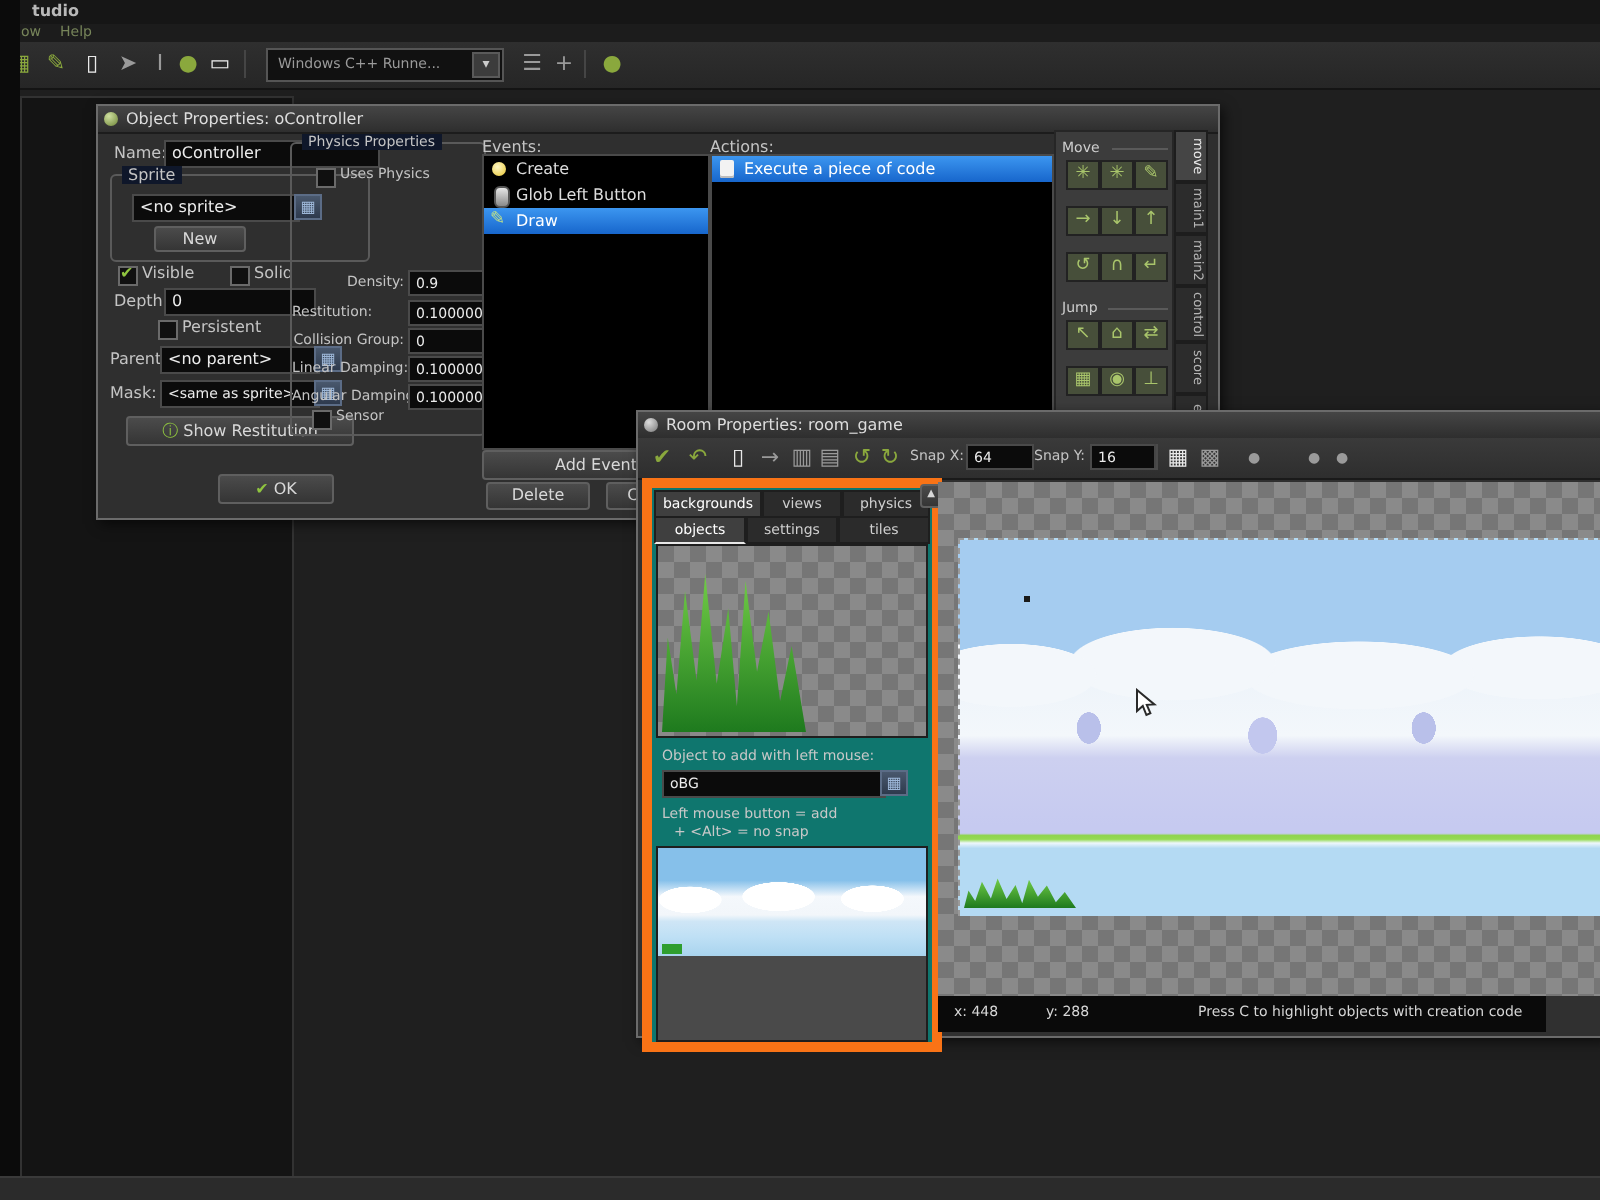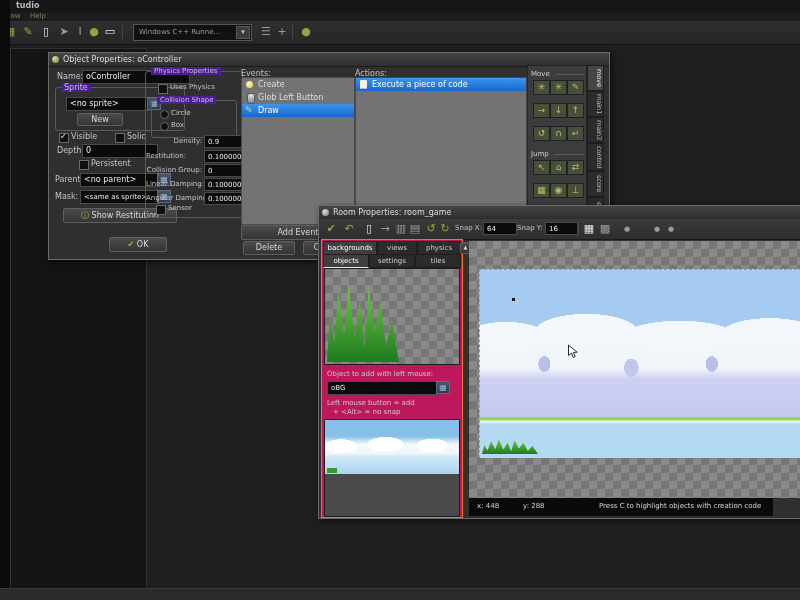--- a/index.html
+++ b/index.html
@@ -37,25 +37,25 @@
          background:radial-gradient(circle at 35% 30%,#cfe0a0,#6d8436);}
   .wtitle .tt{position:absolute;left:14px;top:0;}
   .lbl{position:absolute;font-size:8px;color:#c4c4c4;white-space:nowrap;}
   .inp{position:absolute;background:#0b0b0b;border:1px solid #4a4a4a;color:#ececec;
        font-size:8px;line-height:10px;padding:1px 3px;white-space:nowrap;overflow:hidden;}
   .btn{position:absolute;background:linear-gradient(#4b4b4b,#353535);border:1px solid #5f5f5f;
        border-radius:2px;color:#d8d8d8;font-size:8px;text-align:center;}
   .sq-btn{position:absolute;background:linear-gradient(#49586d,#2e3a4d);border:1px solid #5b6c86;
           color:#9db7d8;font-size:8px;text-align:center;line-height:11px;}
   .gbox{position:absolute;border:1px solid #5a5a5a;border-radius:3px;}
-  .glabel{position:absolute;top:-5px;left:5px;background:#4c1d95;padding:0 3px;font-size:8px;color:#c4c4c4;}
+  .glabel{position:absolute;top:-5px;left:5px;background:#0f172a;padding:0 3px;font-size:8px;color:#c4c4c4;}
   .cb{position:absolute;width:8px;height:8px;background:#101010;border:1px solid #6a6a6a;}
   .cb.checked::after{content:"✔";position:absolute;left:0;top:-2px;font-size:8px;color:#8fc43f;}
   .radio{position:absolute;width:7px;height:7px;border-radius:50%;background:#101010;border:1px solid #6a6a6a;}
-  .listbox{position:absolute;background:#737373;border:1px solid #4a4a4a;overflow:hidden;}
+  .listbox{position:absolute;background:#000000;border:1px solid #4a4a4a;overflow:hidden;}
   .li{position:relative;height:13px;line-height:13px;font-size:8px;color:#ddd;padding-left:16px;}
   .li.sel{background:linear-gradient(#3c96f0,#1766cc);color:#fff;}
   .icon-lamp{position:absolute;left:4px;top:3px;width:7px;height:7px;border-radius:50%;
              background:radial-gradient(circle at 40% 35%,#fff8c6,#e6c430);}
   .icon-mouse{position:absolute;left:5px;top:2px;width:6px;height:9px;border-radius:3px;
               background:linear-gradient(#e6e6e6,#8a8a8a);border:1px solid #555;}
   .icon-brush{position:absolute;left:3px;top:0;font-size:9px;color:#bfe08a;}
   .icon-page{position:absolute;left:4px;top:2px;width:7px;height:9px;background:#f2f2f2;
              border-radius:1px;box-shadow:inset 0 -1px 0 #bbb;}
 
@@ -70,21 +70,21 @@
   .vtab.active{background:#454545;color:#e8e8e8;}
 
   
   .rw-toolbar{position:absolute;left:0;top:13px;right:0;height:20px;
               background:linear-gradient(#3a3a3a,#2e2e2e);border-bottom:1px solid #1a1a1a;}
   .rtab{position:absolute;height:12px;background:#2b2b2b;border:1px solid #1e1e1e;
         color:#cfcfcf;font-size:7px;text-align:center;line-height:12px;}
   .rtab.active{background:#3f3f3f;color:#fff;border-bottom:1px solid #e8e8e8;}
   .checker{background:conic-gradient(#8a8a8a 25%,#767676 0 50%,#8a8a8a 0 75%,#767676 0);
            background-size:16px 16px;}
-  .panel{position:absolute;background:#be185d;border:1px solid #f97316;}
+  .panel{position:absolute;background:#0f766e;border:5px solid #f97316;}
   .hint{position:absolute;font-size:7px;color:#c8c8c8;white-space:nowrap;}
   .room-img{position:absolute;border-top:1px dashed #9a9a9a;border-left:1px dashed #9a9a9a;
     background:
       radial-gradient(ellipse 70px 26px at 8% 36%,  #f3f7fb 60%, rgba(0,0,0,0) 61%),
       radial-gradient(ellipse 85px 30px at 33% 33%, #f3f7fb 60%, rgba(0,0,0,0) 61%),
       radial-gradient(ellipse 95px 28px at 62% 36%, #f3f7fb 60%, rgba(0,0,0,0) 61%),
       radial-gradient(ellipse 80px 26px at 90% 34%, #f3f7fb 60%, rgba(0,0,0,0) 61%),
       radial-gradient(ellipse 10px 13px at 20% 50%, #b9c0ea 60%, rgba(0,0,0,0) 61%),
       radial-gradient(ellipse 12px 15px at 47% 52%, #c2c7ee 60%, rgba(0,0,0,0) 61%),
       radial-gradient(ellipse 10px 13px at 72% 50%, #b9c0ea 60%, rgba(0,0,0,0) 61%),
@@ -180,27 +180,20 @@
     </div>
     <div class="btn" style="left:60px;top:184px;width:56px;height:13px;line-height:13px">
       <span style="color:#8fc43f">✔ </span><span>OK</span>
     </div>
 
     <div class="gbox" style="left:96px;top:18px;width:96px;height:145px">
       <span class="glabel" style="font-size:7px">Physics Properties</span>
       <span class="cb" style="left:12px;top:12px"></span>
       <span class="lbl" style="left:24px;top:11px;font-size:7px">Uses Physics</span>
 
-      <div class="gbox" style="left:5px;top:28px;width:84px;height:36px">
-        <span class="glabel" style="font-size:7px">Collision Shape</span>
-        <span class="radio" style="left:8px;top:9px"></span>
-        <span class="lbl" style="left:19px;top:8px;font-size:7px">Circle</span>
-        <span class="radio" style="left:8px;top:21px"></span>
-        <span class="lbl" style="left:19px;top:20px;font-size:7px">Box</span>
-      </div>
 
       <span class="lbl" style="left:0;top:65px;width:56px;text-align:right;font-size:7px">Density:</span>
       <div class="inp" style="left:58px;top:63px;width:32px;height:9px;font-size:7px">0.9</div>
 
       <span class="lbl" style="left:0;top:80px;width:56px;font-size:7px">Restitution:</span>
       <div class="inp" style="left:58px;top:78px;width:32px;height:9px;font-size:7px">0.100000</div>
 
       <span class="lbl" style="left:0;top:94px;width:56px;text-align:right;font-size:7px">Collision Group:</span>
       <div class="inp" style="left:58px;top:92px;width:32px;height:9px;font-size:7px">0</div>
 

